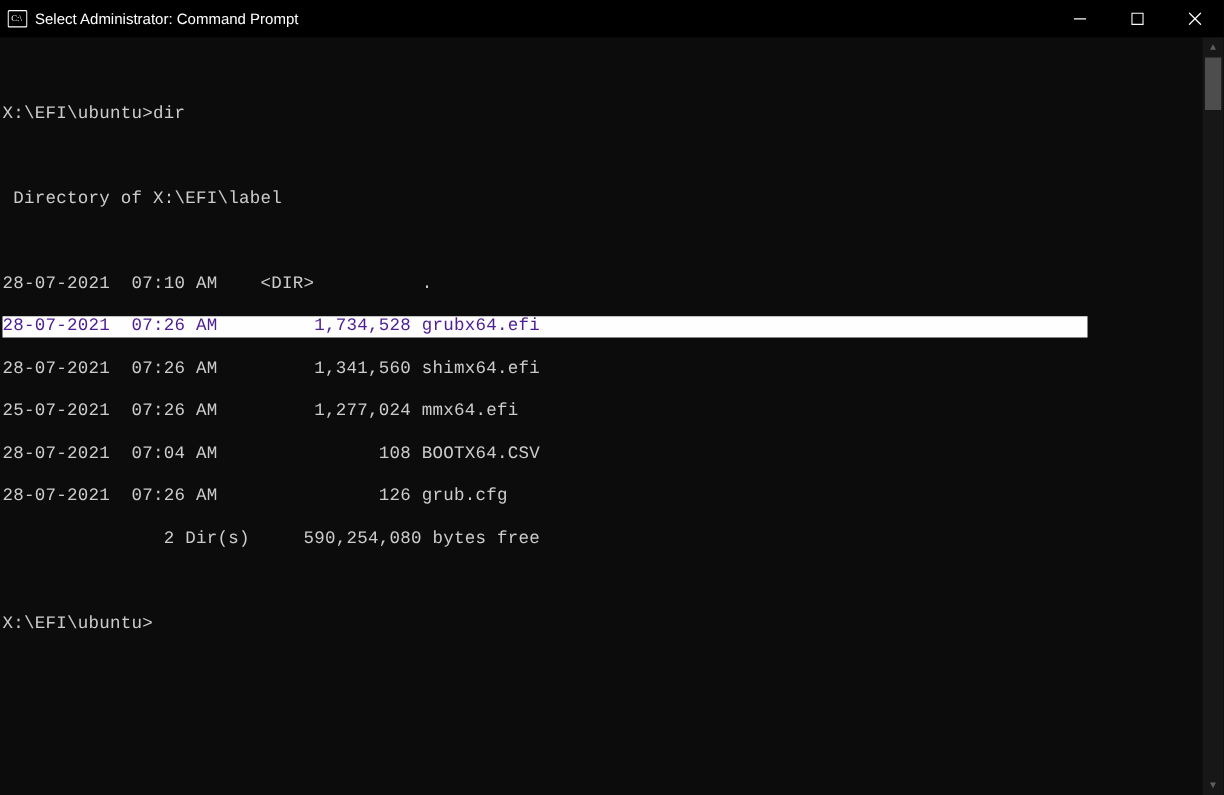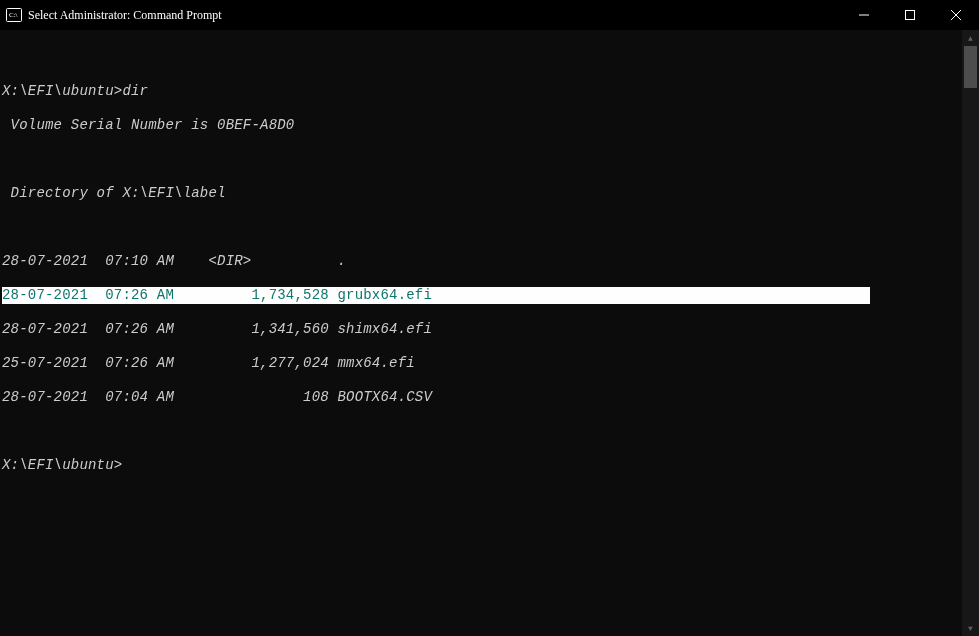--- a/index.html
+++ b/index.html
@@ -30,21 +30,21 @@
       padding-left: 6px;
     }
     .titlebar-icon {
       width: 16px;
       height: 16px;
       display: flex;
       align-items: center;
       justify-content: center;
     }
     .titlebar-icon svg { width: 16px; height: 16px; }
-    .titlebar-title { white-space: nowrap; font-family: Liberation Serif, serif; }
+    .titlebar-title { white-space: nowrap; }
     .titlebar-controls { display: flex; height: 100%; }
     .titlebar-btn {
       width: 46px;
       height: 30px;
       display: flex;
       align-items: center;
       justify-content: center;
       color: #ffffff;
     }
     .terminal {
@@ -54,22 +54,22 @@
       right: 0;
       bottom: 0;
       background: #0c0c0c;
       color: #cccccc;
       padding: 2px 0 0 2px;
       white-space: pre;
       line-height: 17px;
       letter-spacing: 0.2px;
       overflow: hidden;
     }
-    .line { white-space: pre; font-style: italic; }
-    .selected { background: #fefefe; color: #0f766e; display: inline-block; min-width: 868px; }
+    .line { white-space: pre; }
+    .selected { background: #fefefe; color: #4c1d95; display: inline-block; min-width: 868px; }
     .scrollbar {
       position: absolute;
       top: 30px;
       right: 0;
       width: 17px;
       height: 606px;
       background: #171717;
     }
     .scroll-thumb {
       position: absolute;
@@ -122,29 +122,30 @@
           <line x1="0" y1="0" x2="10" y2="10" stroke="#ffffff" stroke-width="1"></line>
           <line x1="10" y1="0" x2="0" y2="10" stroke="#ffffff" stroke-width="1"></line>
         </svg>
     </div>
   </div>
 </div>
 
 <div class="terminal">
 <div class="line"> </div>
 <div class="line"><span>X:\EFI\ubuntu&gt;</span><span>dir</span></div>
-<div class="line"> Volume Serial Number is 0BEF-A8D0</div>
 <div class="line"> </div>
 <div class="line"> Directory of X:\EFI\label</div>
 <div class="line"> </div>
 <div class="line">28-07-2021  07:10 AM    &lt;DIR&gt;          .</div>
 <div><span class="selected">28-07-2021  07:26 AM         1,734,528 grubx64.efi</span></div>
 <div class="line">28-07-2021  07:26 AM         1,341,560 shimx64.efi</div>
 <div class="line">25-07-2021  07:26 AM         1,277,024 mmx64.efi</div>
 <div class="line">28-07-2021  07:04 AM               108 BOOTX64.CSV</div>
+<div class="line">28-07-2021  07:26 AM               126 grub.cfg</div>
+<div class="line">               2 Dir(s)     590,254,080 bytes free</div>
 <div class="line"> </div>
 <div class="line"><span>X:\EFI\ubuntu&gt;</span></div>
 </div>
 
 <div class="scrollbar">
   <div class="scroll-arrow-up">▲</div>
   <div class="scroll-thumb"></div>
   <div class="scroll-arrow-down">▼</div>
 </div>
 

